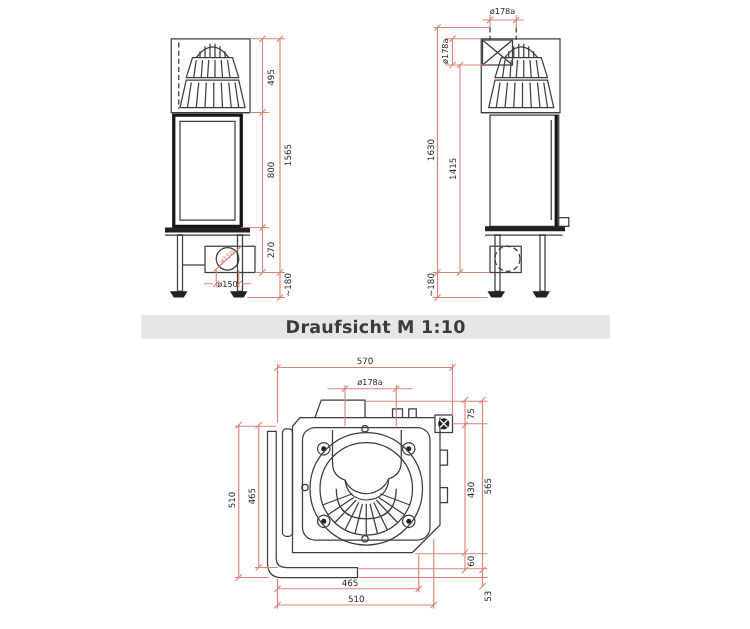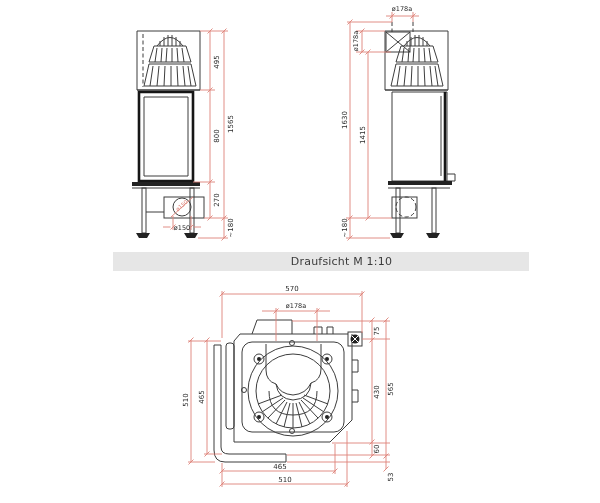--- a/index.html
+++ b/index.html
@@ -1,21 +1,21 @@
 <!DOCTYPE html>
 <html style="--dim-line: #de8278; --drawing-line: #3d3d3d; --dim-text: #2a2a2a; --bar-bg: #e6e6e6;"><head>
 <meta charset="utf-8">
 <style>
   html,body{margin:0;padding:0;}
   body{width:600px;height:503px;background:#ffffff;font-family:"DejaVu Sans",sans-serif;}
   #screen{position:relative;width:600px;height:503px;background:#fff;overflow:hidden;}
   #drawing{position:absolute;left:0;top:0;}
   .caption-bar{position:absolute;left:113px;top:252px;width:375px;height:19px;
     background:var(--bar-bg,#e6e6e6);display:flex;align-items:center;justify-content:center;
-    font-weight:normal;font-size:11px;color:#3b3b3b;letter-spacing:.2px;padding-left:41px;}
+    font-weight:bold;font-size:14px;color:#3b3b3b;letter-spacing:.2px;}
   .dl{stroke:var(--drawing-line,#3d3d3d);fill:none;stroke-width:1;}
   .thick{stroke:#161616;fill:none;stroke-width:2.6;}
   .fillDark{fill:#222;stroke:none;}
   .dash{stroke-dasharray:4 2.5;}
   .rd{stroke:var(--dim-line,#de8278);fill:none;stroke-width:0.9;}
   .wl{stroke:#fff;fill:none;stroke-width:1;}
   .dt{fill:var(--dim-text,#2a2a2a);font-size:7px;font-family:"DejaVu Sans",sans-serif;}
   .dts{font-size:6.5px;}
   .dtr{fill:var(--dim-line,#de8278);font-size:5.5px;font-family:"DejaVu Sans",sans-serif;}
 </style>

